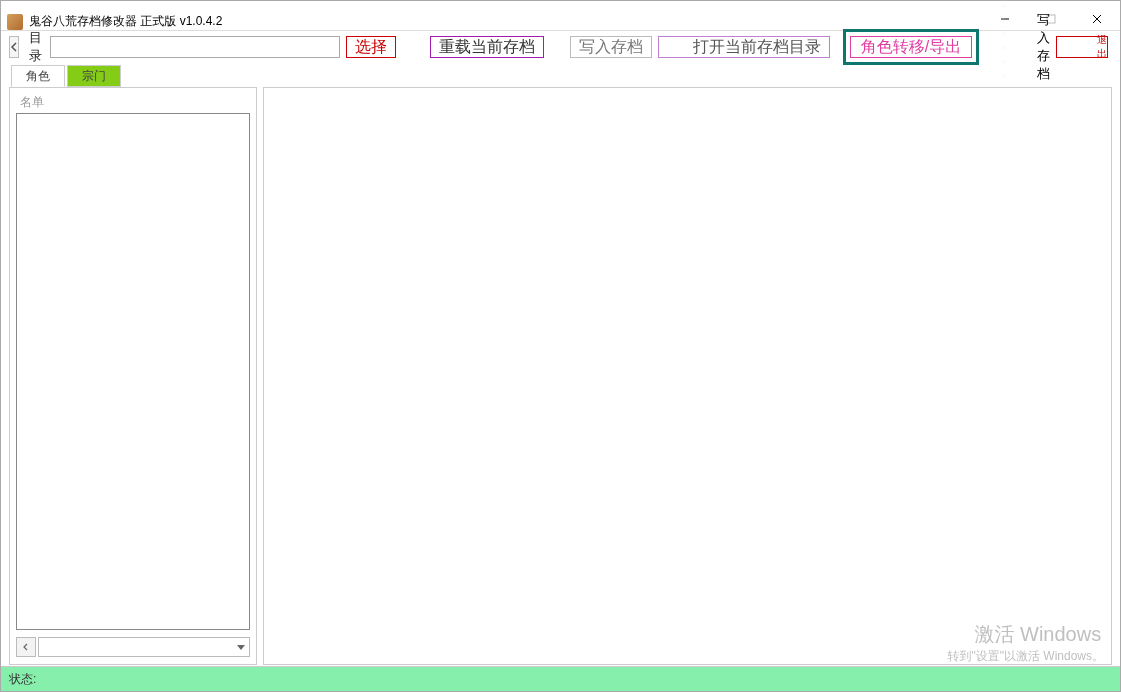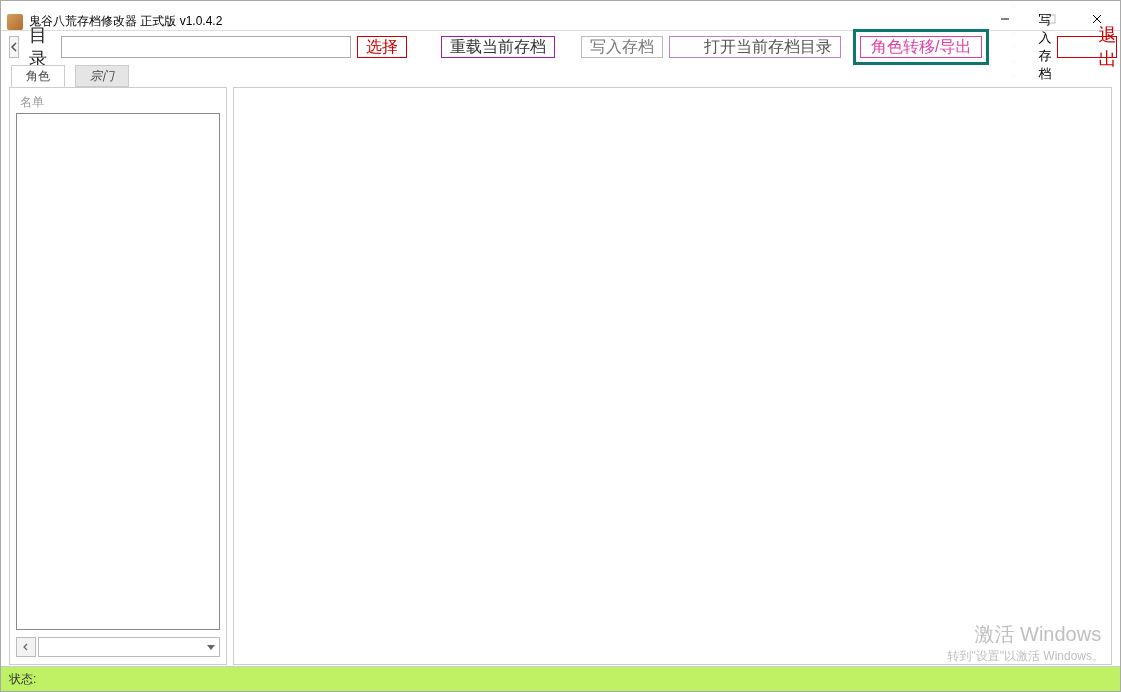--- a/index.html
+++ b/index.html
@@ -8,46 +8,46 @@
   .titlebar { height: 30px; display: flex; align-items: flex-end; padding: 7px 0 0 6px; border-bottom: 1px solid #ddd; }
   .titlebar-icon { width: 16px; height: 16px; margin-right: 6px; background: linear-gradient(135deg,#d4a05c,#b06b2f); border-radius: 2px; }
   .titlebar-title { flex: 0 0 auto; font-size: 12px; color: #000; }
   .titlebar-spacer { flex: 1 1 auto; }
   .win-controls { display: flex; height: 100%; }
   .win-btn { width: 46px; height: 100%; display: flex; align-items: center; justify-content: center; font-size: 14px; font-family: "Segoe UI Symbol", sans-serif; color: #000; cursor: pointer; }
   .win-btn.maxim { color: #bbb; }
   .toolbar { height: 32px; display: flex; align-items: center; padding: 4px 8px; gap: 6px; }
   .back-btn { width: 20px; height: 22px; display: flex; align-items: center; justify-content: center; border: 1px solid #bbb; background: #f5f5f5; cursor: pointer; }
   .back-btn svg { width: 8px; height: 10px; }
-  .dir-label { font-size: 18px; color: #222; margin: 0 8px 0 4px; }
+  .dir-label { font-size: 13px; color: #222; margin: 0 2px 0 4px; }
   .dir-input { flex: 0 0 290px; height: 22px; border: 1px solid #aaa; background: #fff; padding: 0 4px; font-size: 12px; }
   .tb-btn { height: 22px; padding: 0 8px; display: flex; align-items: center; justify-content: center; font-size: 16px; background: #fff; cursor: pointer; white-space: nowrap; }
   .tb-btn.red { border: 1px solid #c00; color: #c00; }
   .tb-btn.blue { border: 1px solid #a21caf; color: #333; margin-left: 28px; }
   .tb-btn.gray { border: 1px solid #bbb; color: #777; margin-left: 20px; }
   .tb-btn.purple { border: 1px solid #c080d0; color: #555; padding-left: 34px; }
   .tb-btn.pink { border: 1px solid #e03da0; color: #e03da0; padding: 0 10px; }
   .highlight-box { border: 3px solid #0f766e; padding: 4px; display: flex; }
   .blur-text { color: #ddd; font-size: 12px; filter: blur(1px); letter-spacing: 1px; }
   .sponsor { font-size: 13px; color: #000; }
-  .exit-btn { height: 22px; width: 64px; border: 1px solid #c00; color: #c00; display: flex; align-items: center; justify-content: center; font-size: 18px; cursor: pointer; margin-left: auto; margin-right: 4px; padding-left: 40px; }
+  .exit-btn { height: 22px; width: 64px; border: 1px solid #c00; color: #c00; display: flex; align-items: center; justify-content: center; font-size: 10px; cursor: pointer; margin-left: auto; margin-right: 4px; padding-left: 40px; }
   .tabs-row { height: 24px; display: flex; align-items: flex-end; padding-left: 10px; border-bottom: 1px solid #fff; }
-  .tab { height: 22px; padding: 0 14px; display: flex; align-items: center; font-size: 12px; border: 1px solid #ccc; background: #fff; margin-right: 10px; position: relative; top: 1px; cursor: pointer; color: #444; }
+  .tab { height: 22px; padding: 0 14px; display: flex; align-items: center; font-size: 12px; border: 1px solid #ccc; background: #fff; margin-right: 2px; position: relative; top: 1px; cursor: pointer; color: #444; }
   .tab.active { background: #fff; border-bottom: 1px solid #fff; z-index: 2; }
-  .tab.inactive { background: #e5e5e5; font-style: italic; }
+  .tab.inactive { background: #84cc16; }
   .content-area { position: absolute; top: 86px; left: 8px; right: 8px; bottom: 26px; display: flex; gap: 6px; }
-  .left-panel { width: 218px; display: flex; flex-direction: column; border: 1px solid #ccc; padding: 6px; }
+  .left-panel { width: 248px; display: flex; flex-direction: column; border: 1px solid #ccc; padding: 6px; }
   .list-label { font-size: 12px; color: #999; margin-left: 4px; margin-bottom: 2px; }
   .listbox { flex: 1 1 auto; border: 1px solid #888; background: #fff; }
   .list-footer { height: 22px; margin-top: 6px; display: flex; align-items: center; gap: 2px; }
   .mini-back { width: 20px; height: 20px; border: 1px solid #bbb; background: #f3f3f3; display: flex; align-items: center; justify-content: center; font-size: 10px; cursor: pointer; }
   .combo { flex: 1 1 auto; height: 20px; border: 1px solid #bbb; background: #fff; position: relative; }
   .combo::after { content: ""; position: absolute; right: 4px; top: 7px; border-left: 4px solid transparent; border-right: 4px solid transparent; border-top: 5px solid #666; }
   .right-panel { flex: 1 1 auto; border: 1px solid #ccc; background: #fff; }
-  .statusbar { position: absolute; left: 0; right: 0; bottom: 0; height: 22px; background: #bef264; border-top: 1px solid #ccc; display: flex; align-items: center; padding: 12px 8px; font-size: 12px; color: #333; }
+  .statusbar { position: absolute; left: 0; right: 0; bottom: 0; height: 22px; background: #86efac; border-top: 1px solid #ccc; display: flex; align-items: center; padding: 12px 8px; font-size: 12px; color: #333; }
   .watermark { position: absolute; right: 16px; bottom: 26px; text-align: left; color: #ccc; pointer-events: none; }
   .watermark .big { font-size: 20px; color: #bfbfbf; margin-left: 27px; }
   .watermark .small { font-size: 12px; color: #bfbfbf; }
   .tb-gap { width: 4px; }
   .tb-spacer { flex: 0 0 10px; }
 </style>
 </head>
 <body>
 
 <div class="window">

